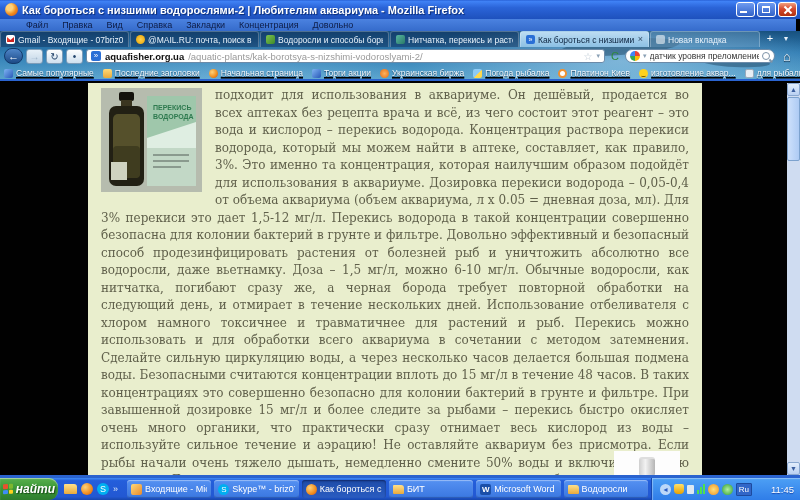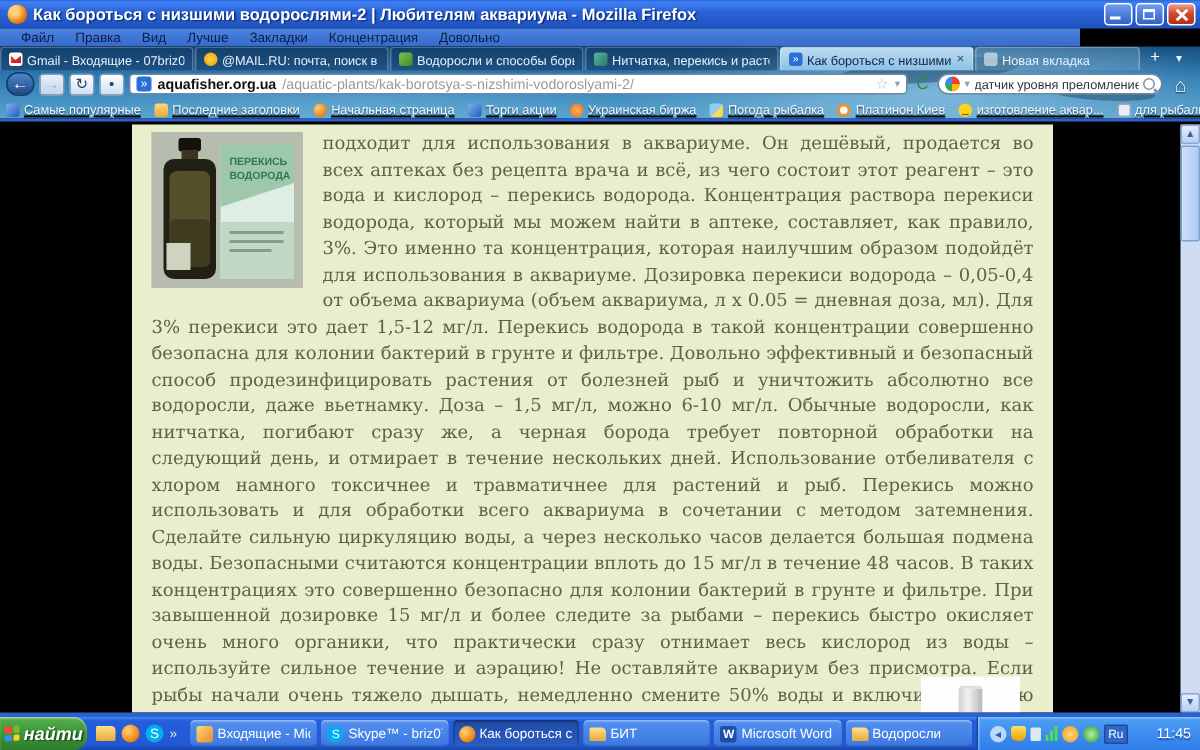--- a/index.html
+++ b/index.html
@@ -19,23 +19,23 @@
   .winbtns { display:flex; gap:2px; margin-left:4px; }
   .wbtn { width:19px; height:15px; border-radius:3px; border:1px solid #fff;
     background:linear-gradient(180deg,#6f9bf0,#3162c8); position:relative; }
   .wbtn.close { background:linear-gradient(180deg,#f0a080,#d6492f 45%,#b03010); }
   .wbtn .g-min { position:absolute; left:3px; bottom:3px; width:7px; height:2px; background:#fff; }
   .wbtn .g-rest { position:absolute; left:4px; top:3px; width:8px; height:7px; border:1px solid #fff; border-top-width:2px; }
   .wbtn .g-x1,.wbtn .g-x2 { position:absolute; left:8px; top:2px; width:2px; height:10px; background:#fff; }
   .wbtn .g-x1 { transform:rotate(45deg); } .wbtn .g-x2 { transform:rotate(-45deg); }
 
   
-  .menubar { position:absolute; top:19px; left:0; width:720px; height:12px;
+  .menubar { position:absolute; top:19px; left:0; width:796px; height:12px;
     background:linear-gradient(180deg,#4b82e0,#356bcb); display:flex; align-items:center;
-    padding-left:8px; gap:2px; }
+    padding-left:20px; gap:2px; }
   .menu-item { font-size:9px; color:#0d1c46; padding:0 6px; }
 
   
   .themearea { position:absolute; top:31px; left:0; width:800px; height:50px;
     background:
       radial-gradient(ellipse 300px 60px at 620px 30px, rgba(190,225,245,.5), transparent 70%),
       radial-gradient(ellipse 250px 50px at 240px 45px, rgba(140,195,230,.35), transparent 70%),
       linear-gradient(180deg,#17507e 0%,#2f7cb3 45%,#58a3cd 100%);
     border-bottom:2px solid #2a63cf; }
   .shark { position:absolute; background:rgba(40,80,110,.55); border-radius:50%; }
@@ -192,21 +192,21 @@
           <span class="g-x1"></span>
           <span class="g-x2"></span>
         </span>
     </span>
   </div>
 
   <div class="menubar">
     <span class="menu-item">Файл</span>
     <span class="menu-item">Правка</span>
     <span class="menu-item">Вид</span>
-    <span class="menu-item">Лучше</span>
+    <span class="menu-item">Справка</span>
     <span class="menu-item">Закладки</span>
     <span class="menu-item">Концентрация</span>
     <span class="menu-item">Довольно</span>
   </div>
 
   <div class="themearea">
     <span class="shark shark1"></span>
     <span class="shark shark2"></span>
 
     <div class="tabbar">

